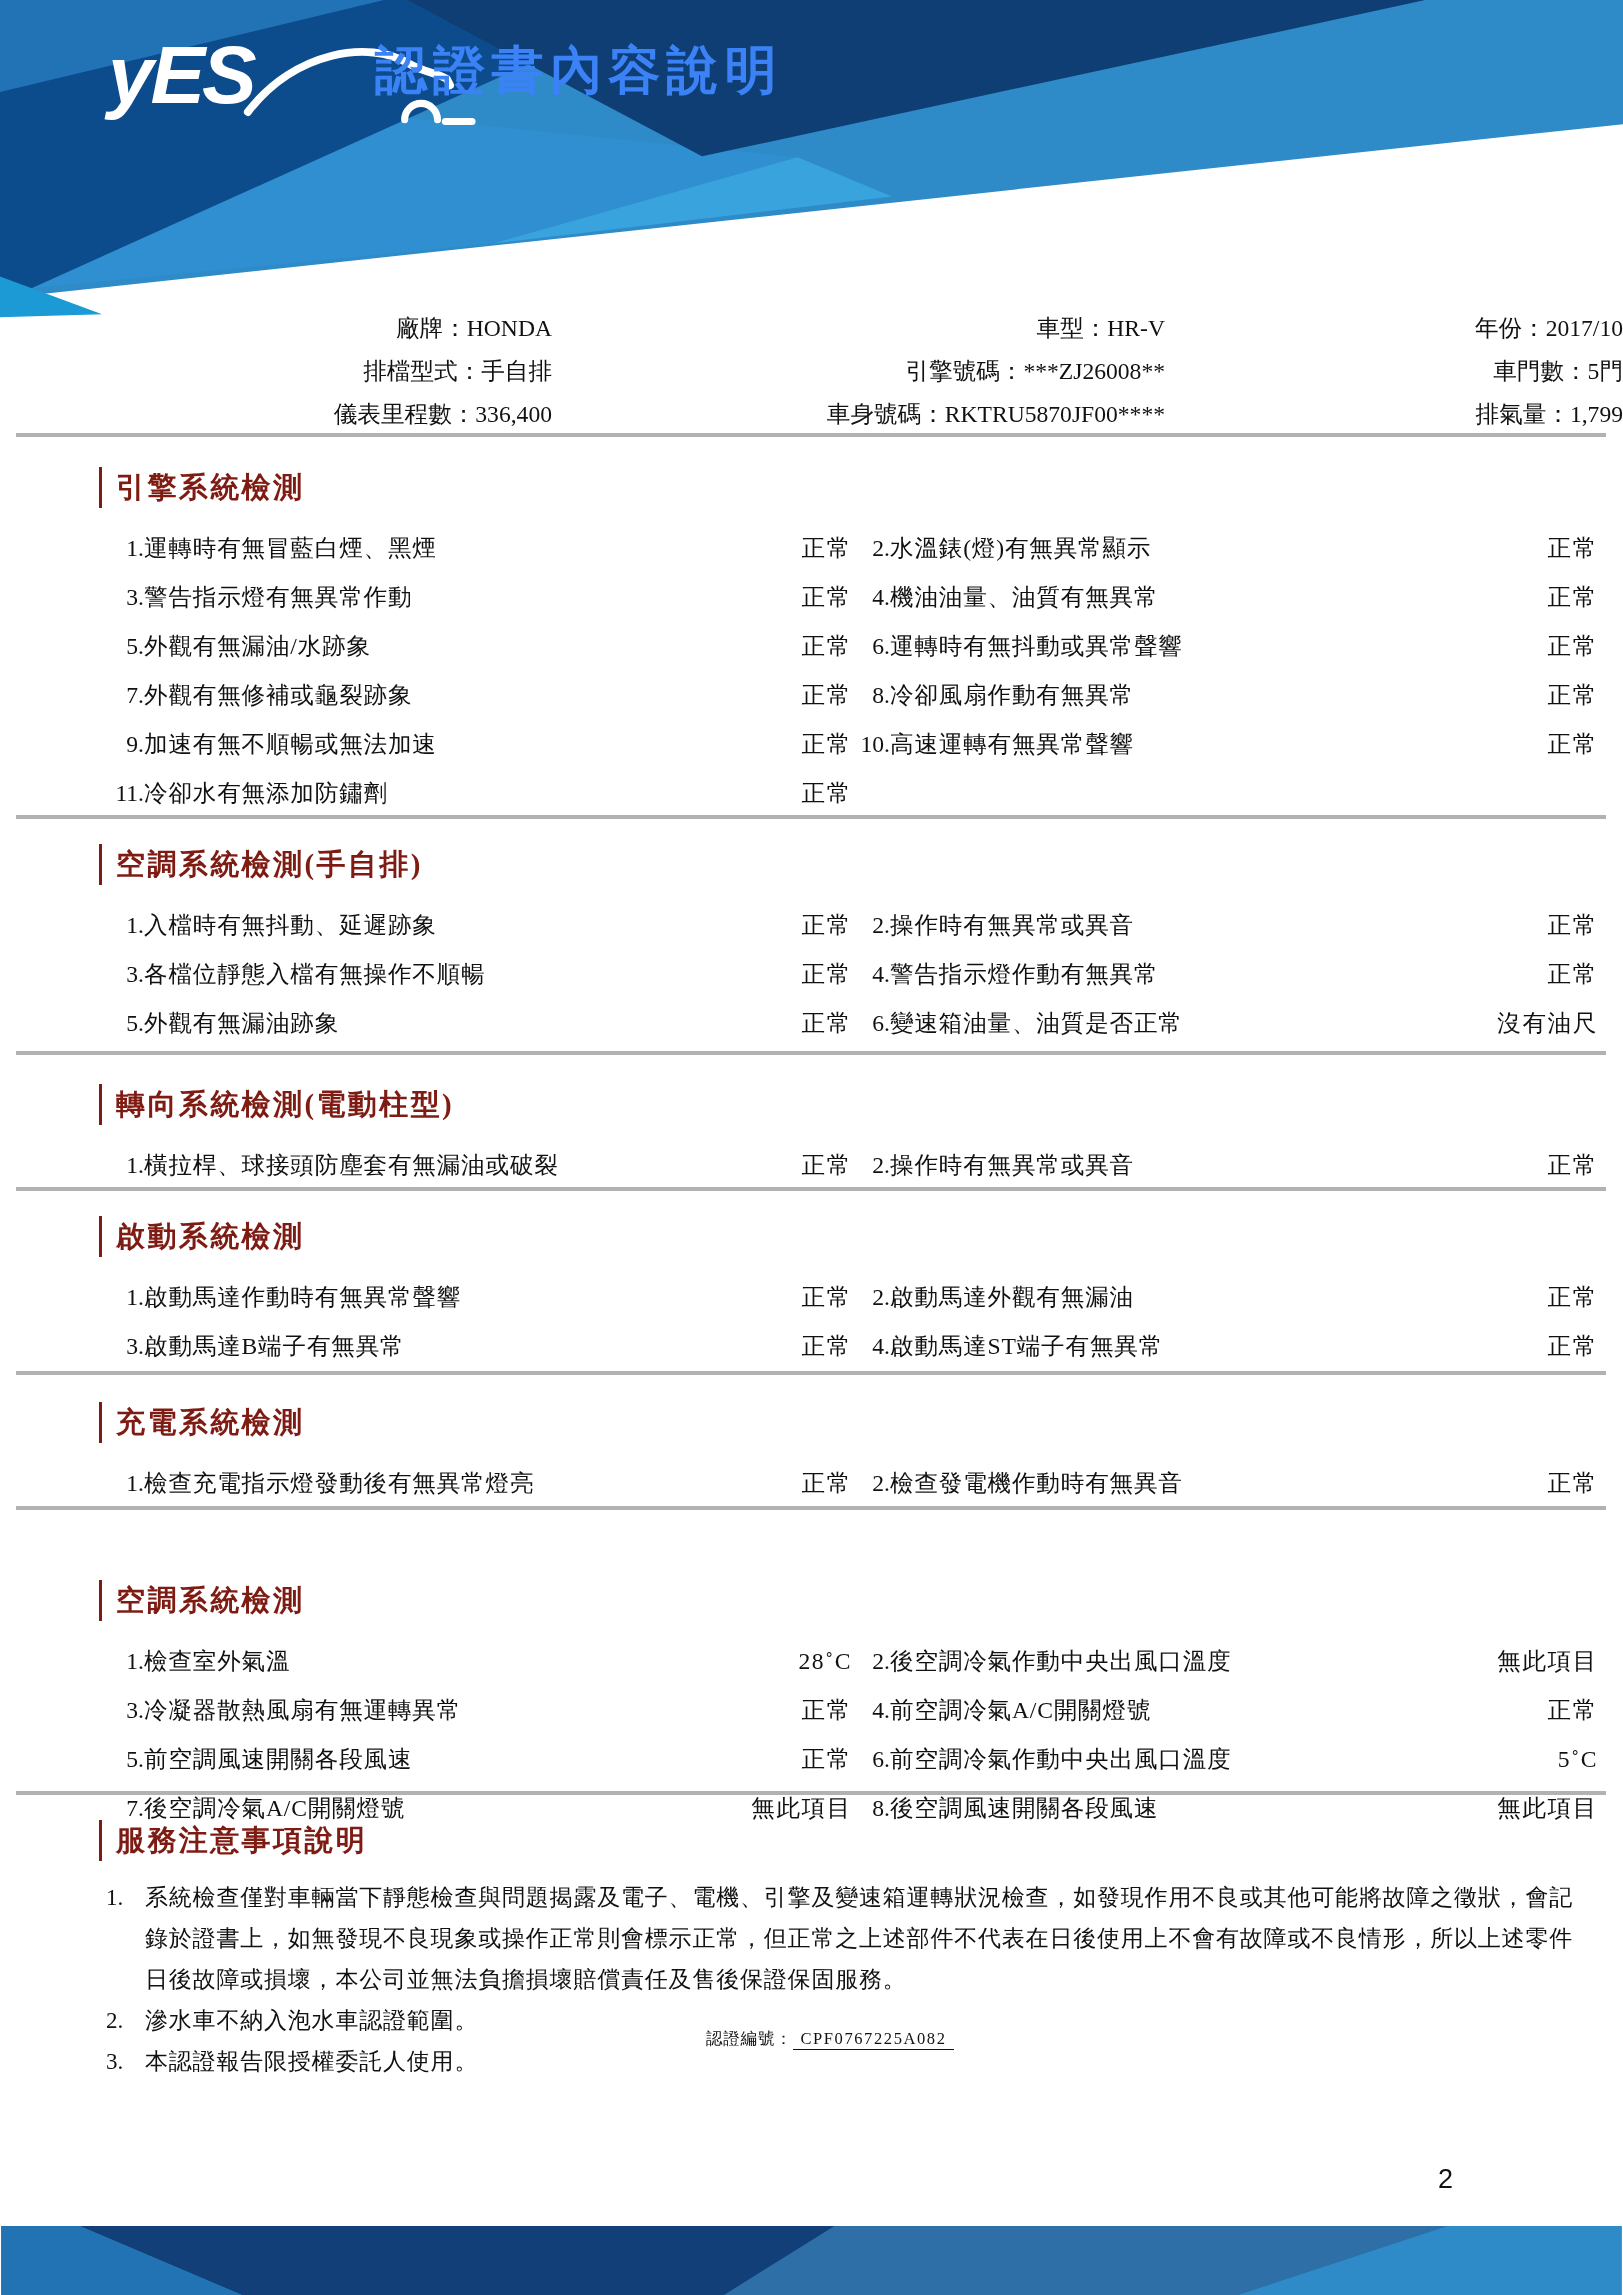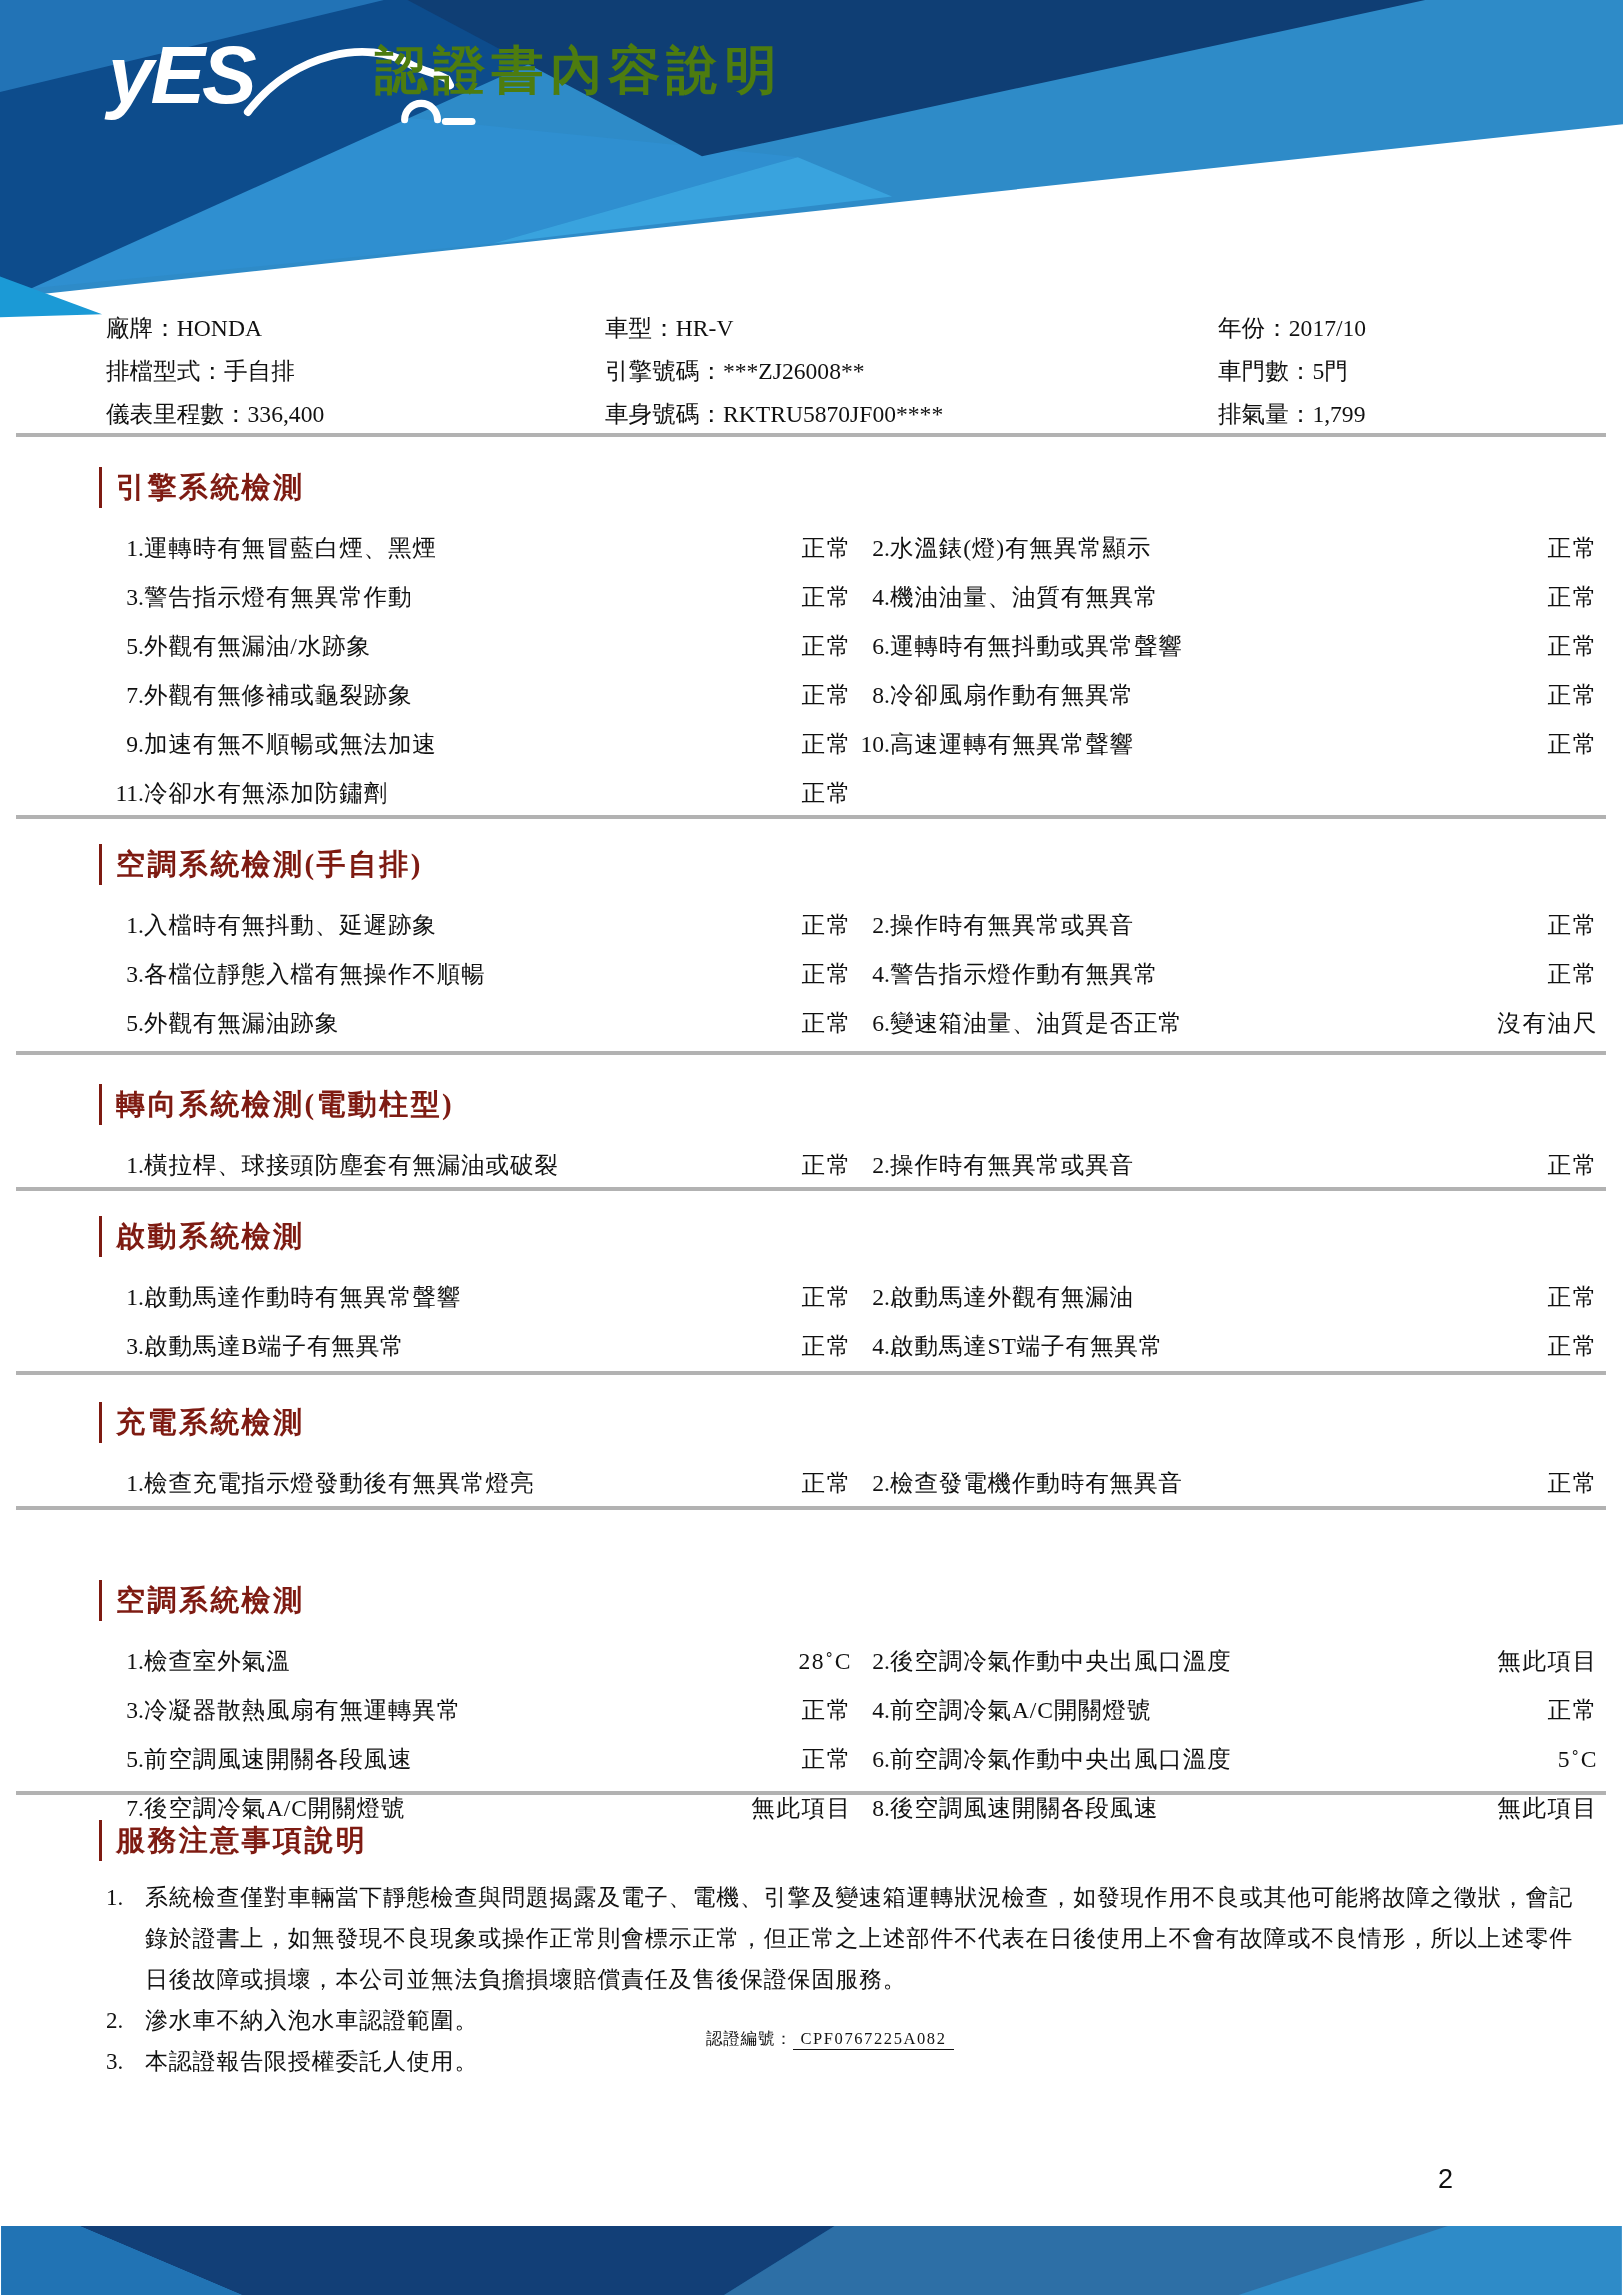--- a/index.html
+++ b/index.html
@@ -13,25 +13,25 @@
   #logo-text{
     position:absolute;left:108px;top:28px;
     font-family:"Liberation Sans","DejaVu Sans",sans-serif;
     font-size:82px;font-weight:bold;font-style:italic;color:#ffffff;
     letter-spacing:-3.1px;
   }
   #logo-car{position:absolute;left:240px;top:23.6px;}
   #page-title{
     position:absolute;left:375px;top:36px;
     font-family:"Liberation Sans","DejaVu Sans",sans-serif;
-    font-size:52px;font-weight:bold;color:#4d7c0f;letter-spacing:6.3px;
+    font-size:52px;font-weight:bold;color:#3b82f6;letter-spacing:6.3px;
   }
   
   #vehicle-info{position:absolute;top:307px;left:0;width:1623px;font-size:23.6px;}
-  .vrow{display:grid;grid-template-columns:499px 613px auto;height:43px;line-height:43px;padding-left:106px;}
+  .vrow{display:grid;grid-template-columns:499px 613px auto;height:43px;line-height:43px;padding-left:53px;text-align:right;}
   
   .rule{position:absolute;left:15.7px;width:1590px;height:3.9px;background:#b2b2b2;}
   
   .sec{position:absolute;left:0;width:1476px;}
   #sec0{top:467px}#sec1{top:844px}#sec2{top:1084px}#sec3{top:1216px}
   #sec4{top:1402px}#sec5{top:1580px}#notes{top:1820px}
   .sec-title{
     margin-left:99px;border-left:3.9px solid #7e1b12;padding-left:14px;
     font-size:29px;font-weight:bold;color:#7e1b12;line-height:41px;height:41px;
     letter-spacing:2.4px;

